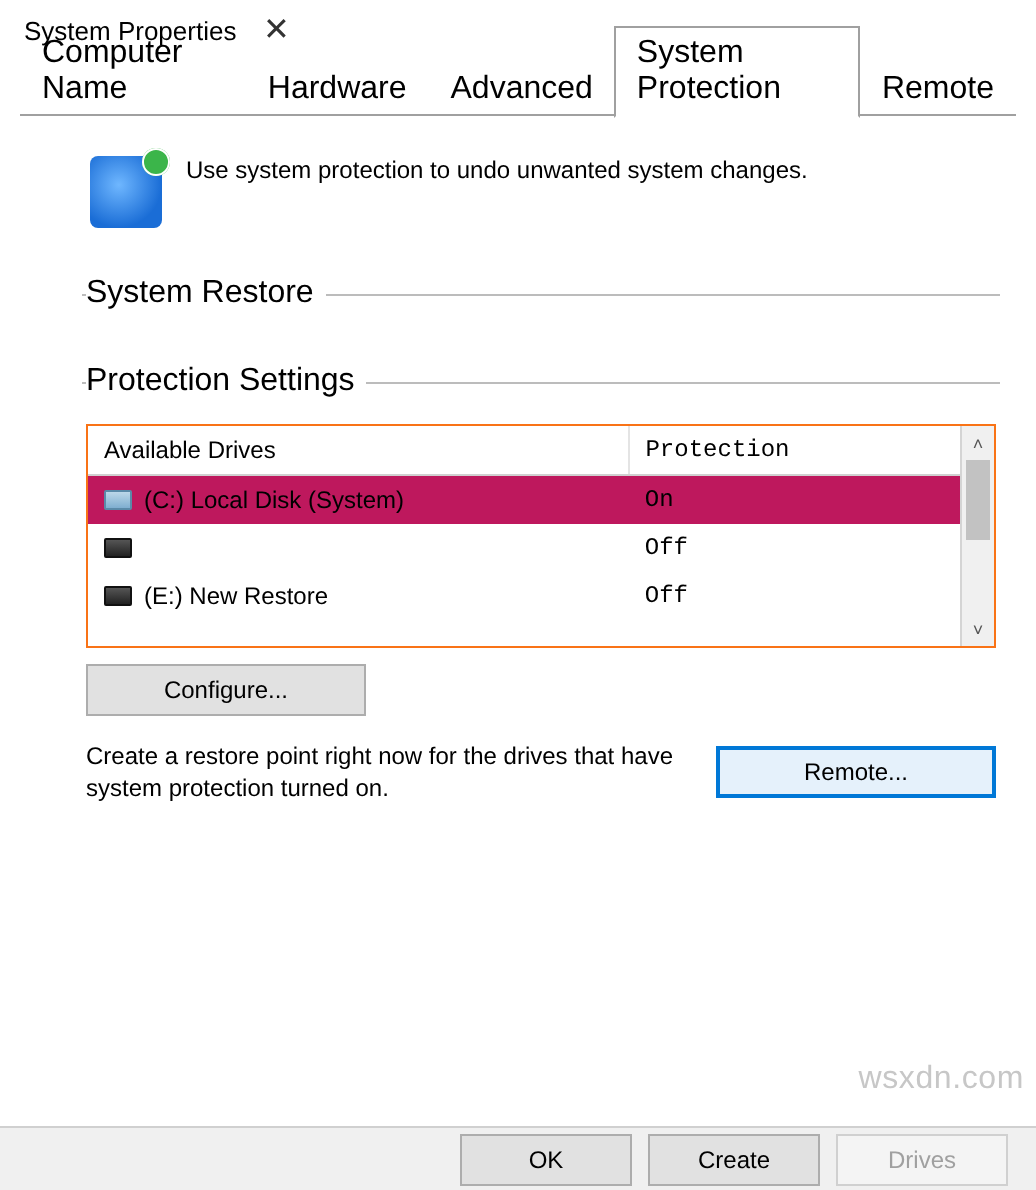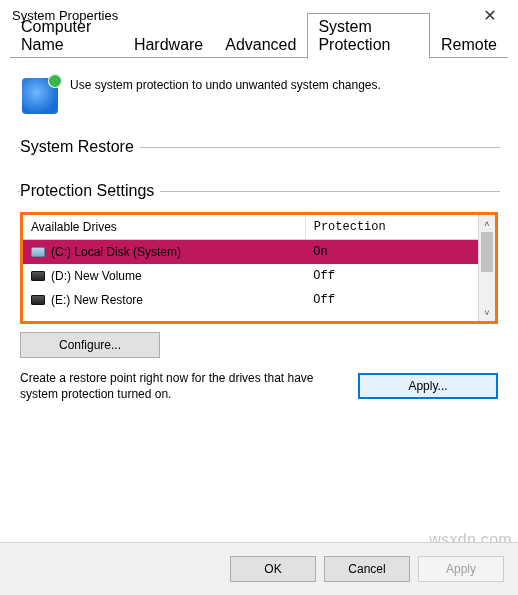--- a/index.html
+++ b/index.html
@@ -9,21 +9,21 @@
     font-size: 12px;
     background: #fff;
     width: 518px;
     height: 595px;
     overflow: hidden;
     color: #000;
   }
   .titlebar {
     display: flex;
     align-items: center;
-    justify-content: space-between;
+    justify-content: flex-start;
     height: 30px;
     padding: 0 8px 0 12px;
     font-size: 13px;
   }
   .close-x {
     font-size: 16px;
     width: 40px;
     text-align: center;
     color: #333;
   }
@@ -51,20 +51,21 @@
   }
   .tab.active {
     border-color: #a0a0a0;
     background: #fff;
     z-index: 2;
     border-bottom: 1px solid #fff;
     margin-bottom: -1px;
   }
   .panel {
     padding: 12px 18px 6px 18px;
+    margin-left: 23px;
   }
   .intro {
     display: flex;
     align-items: flex-start;
     gap: 12px;
     padding: 8px 4px 24px 4px;
   }
   .shield-icon {
     width: 36px; height: 36px;
     flex: 0 0 auto;
@@ -116,21 +117,21 @@
     border: 2px solid #0078d7;
     background: #e5f1fb;
   }
   button.win:disabled{
     color:#a0a0a0;
     background:#f4f4f4;
     border-color:#d0d0d0;
   }
   .drives-wrap {
     display: flex;
-    border: 3px solid #f97316;
+    border: 1px solid #f97316;
     height: 112px;
     margin-top: 2px;
   }
   .drives {
     flex: 1;
     overflow: hidden;
   }
   .drives-header, .drive-row {
     display: flex;
   }
@@ -173,21 +174,21 @@
     font-size:9px;color:#555;
   }
   .sb-thumb{
     flex:0 0 40px;
     margin:0 2px;
     background:#c2c2c2;
   }
   .footer{
     border-top:1px solid #d0d0d0;
     background:#f0f0f0;
-    height:53px;
+    height:32px;
     display:flex;
     align-items:center;
     justify-content:flex-end;
     gap:8px;
     padding:0 14px;
     position:absolute;
     bottom:0;left:0;right:0;
   }
   .footer button.win{min-width:86px;}
   .watermark{
@@ -237,21 +238,20 @@
         <div class="drive-row selected">
           <div class="col-drive">
               <span class="drive-icon"></span>
               <span>(C:) Local Disk (System)</span>
             </div>
           <div class="col-prot">On</div>
         </div>
         <div class="drive-row">
           <div class="col-drive">
               <span class="drive-icon dark"></span>
-              <span>(D:) New Volume</span>
             </div>
           <div class="col-prot">Off</div>
         </div>
         <div class="drive-row">
           <div class="col-drive">
               <span class="drive-icon dark"></span>
               <span>(E:) New Restore</span>
             </div>
           <div class="col-prot">Off</div>
         </div>
@@ -263,25 +263,25 @@
         <div class="sb-btn">˅</div>
       </div>
     </div>
 
     <div class="row">
       <button class="win">Configure...</button>
     </div>
 
     <div class="row">
       <div class="desc">Create a restore point right now for the drives that have system protection turned on.</div>
-      <button class="win primary">Apply...</button>
+      <button class="win primary">Remote...</button>
     </div>
 
   </fieldset>
 </div>
 
 <div class="watermark">wsxdn.com</div>
 
 <div class="footer">
   <button class="win">OK</button>
-  <button class="win">Cancel</button>
-  <button class="win" disabled="">Apply</button>
+  <button class="win">Create</button>
+  <button class="win" disabled="">Drives</button>
 </div>
 
 </body></html>

